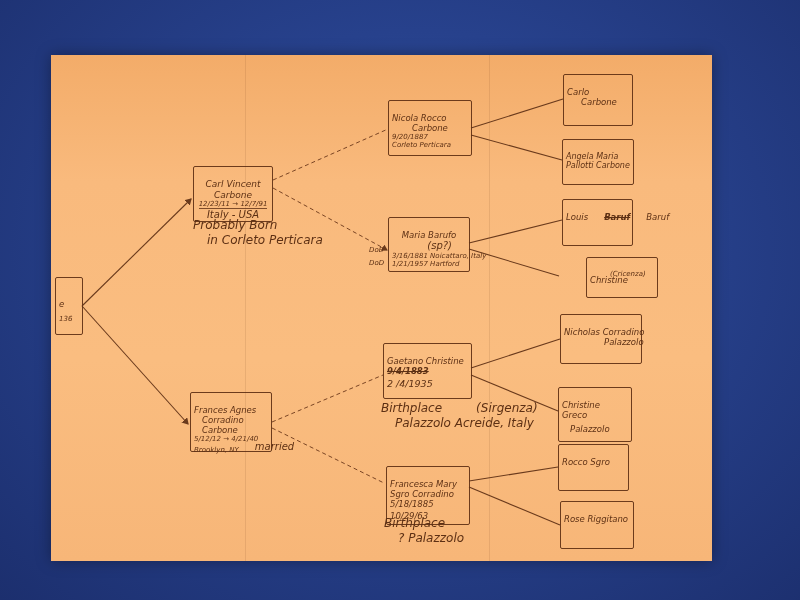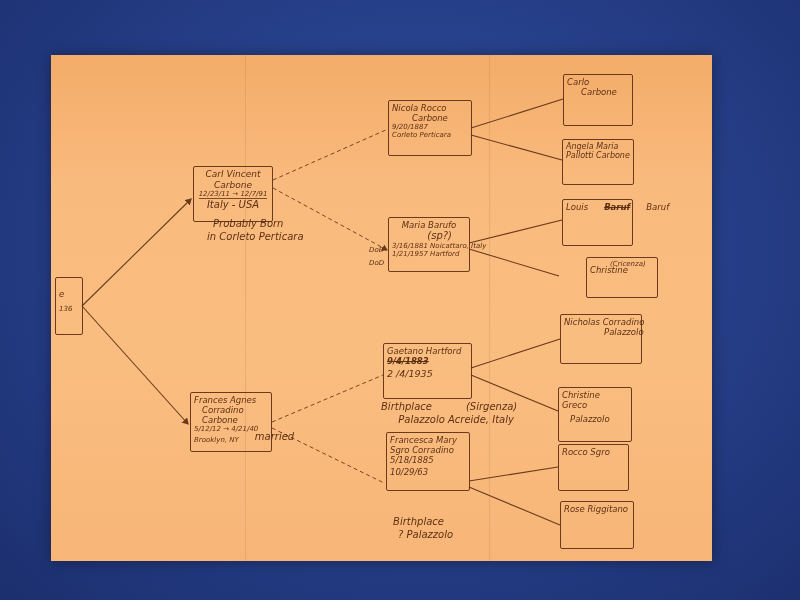--- a/index.html
+++ b/index.html
@@ -19,24 +19,24 @@
     position:absolute;left:51px;top:55px;width:661px;height:506px;
     background:linear-gradient(180deg,#f3ac69 0%, #f9ba7d 25%, #fabd80 60%, var(--paper) 100%);
     box-shadow:0 0 14px rgba(0,0,0,.35);
   }
   .crease{position:absolute;top:0;bottom:0;width:1px;background:rgba(110,60,25,.12);}
   .c1{left:194px;} .c2{left:438px;}
   .wires{position:absolute;left:0;top:0;width:661px;height:506px;}
   .box{
     position:absolute;border:1.4px solid rgba(95,48,20,.92);border-radius:2px;
     color:var(--ink);font-style:italic;font-size:8.5px;line-height:1.18;
-    padding:2px 3px;background:transparent;
+    padding:12px 3px;background:transparent;
   }
   .ln{white-space:nowrap;}
-  .cap{position:absolute;color:var(--ink);font-style:italic;font-size:10px;line-height:1.25;white-space:nowrap;text-align:center;}
+  .cap{position:absolute;color:var(--ink);font-style:italic;font-size:12px;line-height:1.25;white-space:nowrap;}
   .sm{font-size:7px;}
   .xs{font-size:10px;}
   .ind1{padding-left:8px;} .ind2{padding-left:14px;} .ind3{padding-left:20px;}
   .center{text-align:center;}
   .struck{text-decoration:line-through;font-weight:bold;}
   .rowflex{display:flex;align-items:baseline;gap:16px;white-space:nowrap;}
   .ub{border-bottom:1px solid rgba(95,48,20,.8);display:inline-block;}
   .sidelabel{position:absolute;color:var(--ink);font-style:italic;font-size:7px;}
 </style>
 </head>
@@ -111,33 +111,33 @@
     <div class="box" style="left:337px;top:162px;width:82px;height:55px;overflow:visible;">
       <div class="ln center">Maria Barufo</div>
       <div class="ln xs" style="text-align:right;padding-right:14px;">(sp?)</div>
       <div class="ln sm">3/16/1881 Noicattaro, Italy</div>
       <div class="ln sm">1/21/1957 Hartford</div>
     </div>
     <div class="sidelabel" style="left:318px;top:191px;font-style:italic;">DoB</div>
     <div class="sidelabel" style="left:318px;top:204px;">DoD</div>
 
     <div class="box" style="left:332px;top:288px;width:89px;height:56px;">
-      <div class="ln">Gaetano Hartford</div>
+      <div class="ln">Gaetano Christine</div>
       <div class="ln"><span class="struck">9/4/1883</span></div>
       <div class="ln" style="font-size:9.5px;margin-top:2px;">2 /4/1935</div>
     </div>
     <div class="cap" style="left:330px;top:346px;">
       <div class="rowflex">
         <span>Birthplace</span>
         <span style="margin-left:18px;">(Sirgenza)</span>
       </div>
       <div class="ind2">Palazzolo Acreide, Italy</div>
     </div>
 
-    <div class="box" style="left:335px;top:377px;width:84px;height:59px;">
+    <div class="box" style="left:335px;top:411px;width:84px;height:59px;">
       <div class="ln">Francesca Mary</div>
       <div class="ln">Sgro Corradino</div>
       <div class="ln">5/18/1885</div>
       <div class="ln" style="margin-top:2px;">10/29/63</div>
     </div>
     <div class="cap" style="left:333px;top:461px;">
       <div>Birthplace</div>
       <div class="ind2">? Palazzolo</div>
     </div>
 

